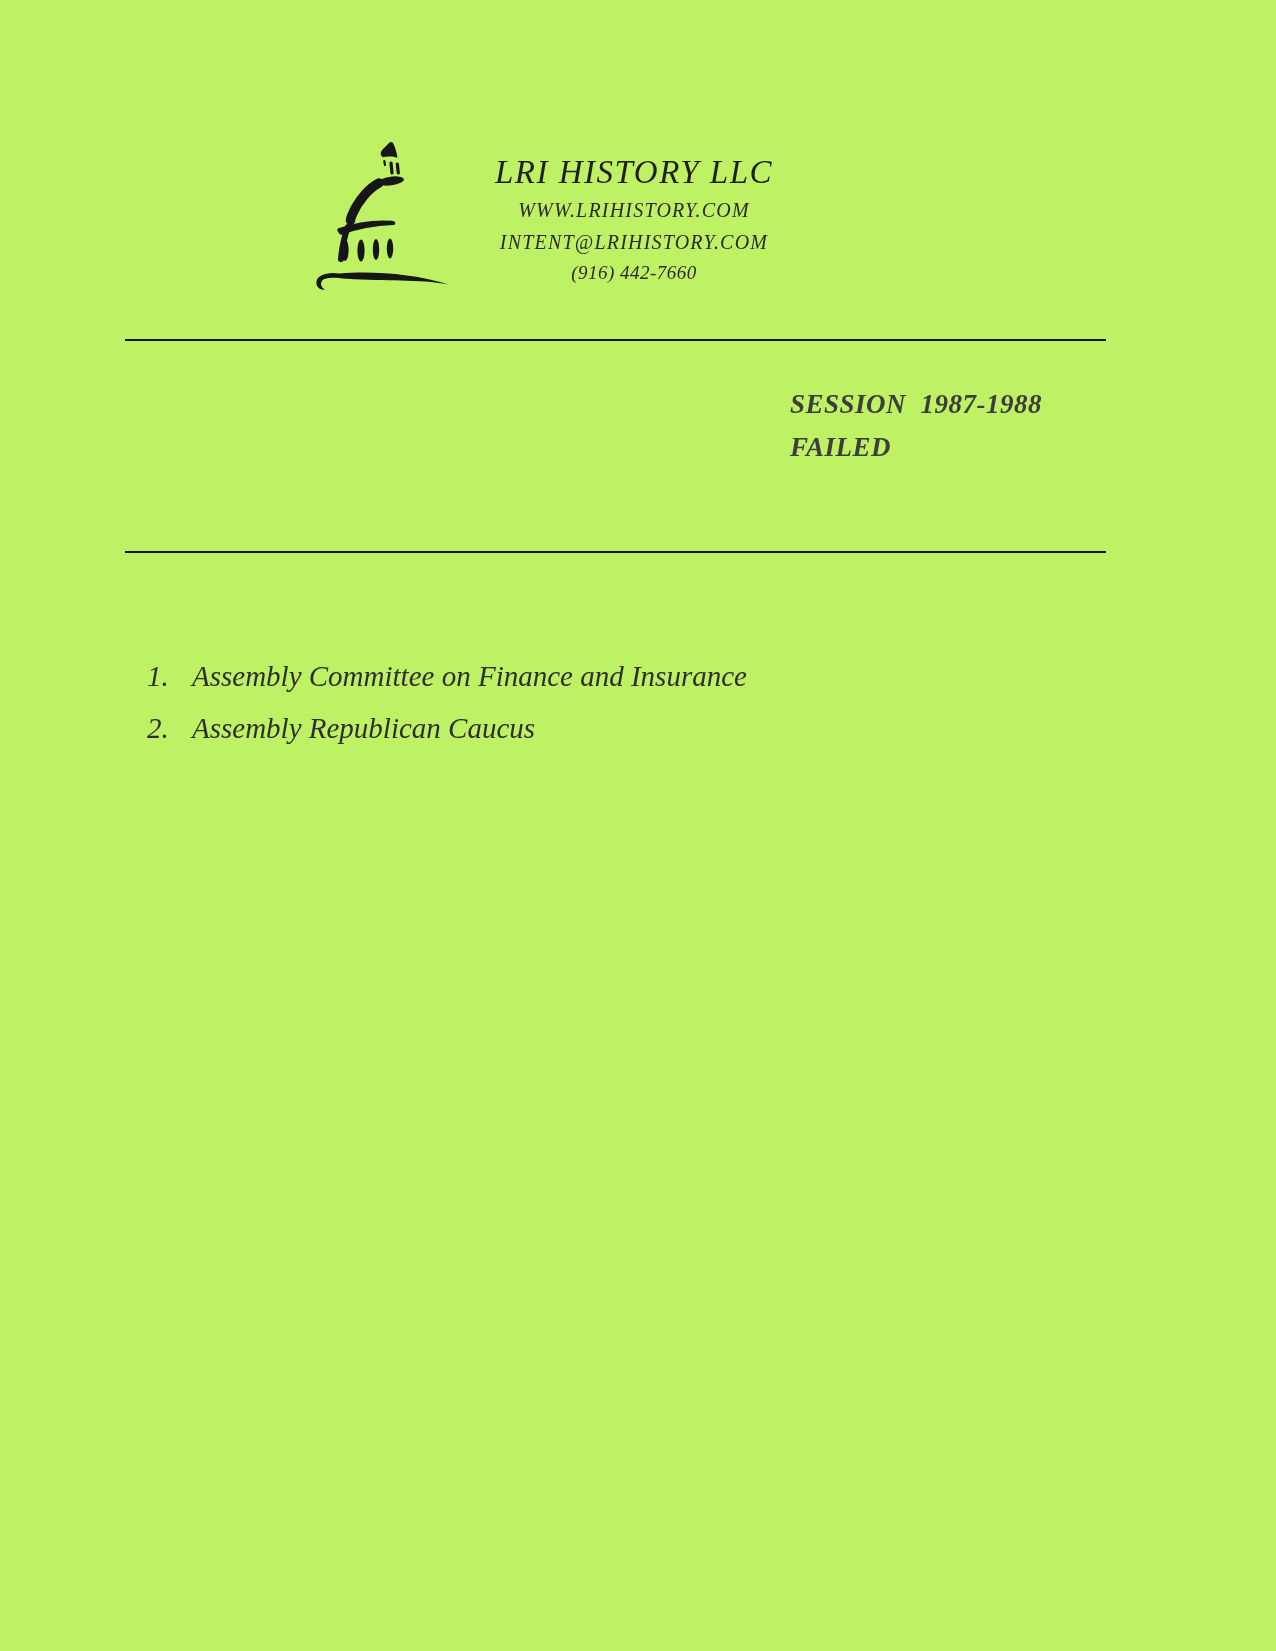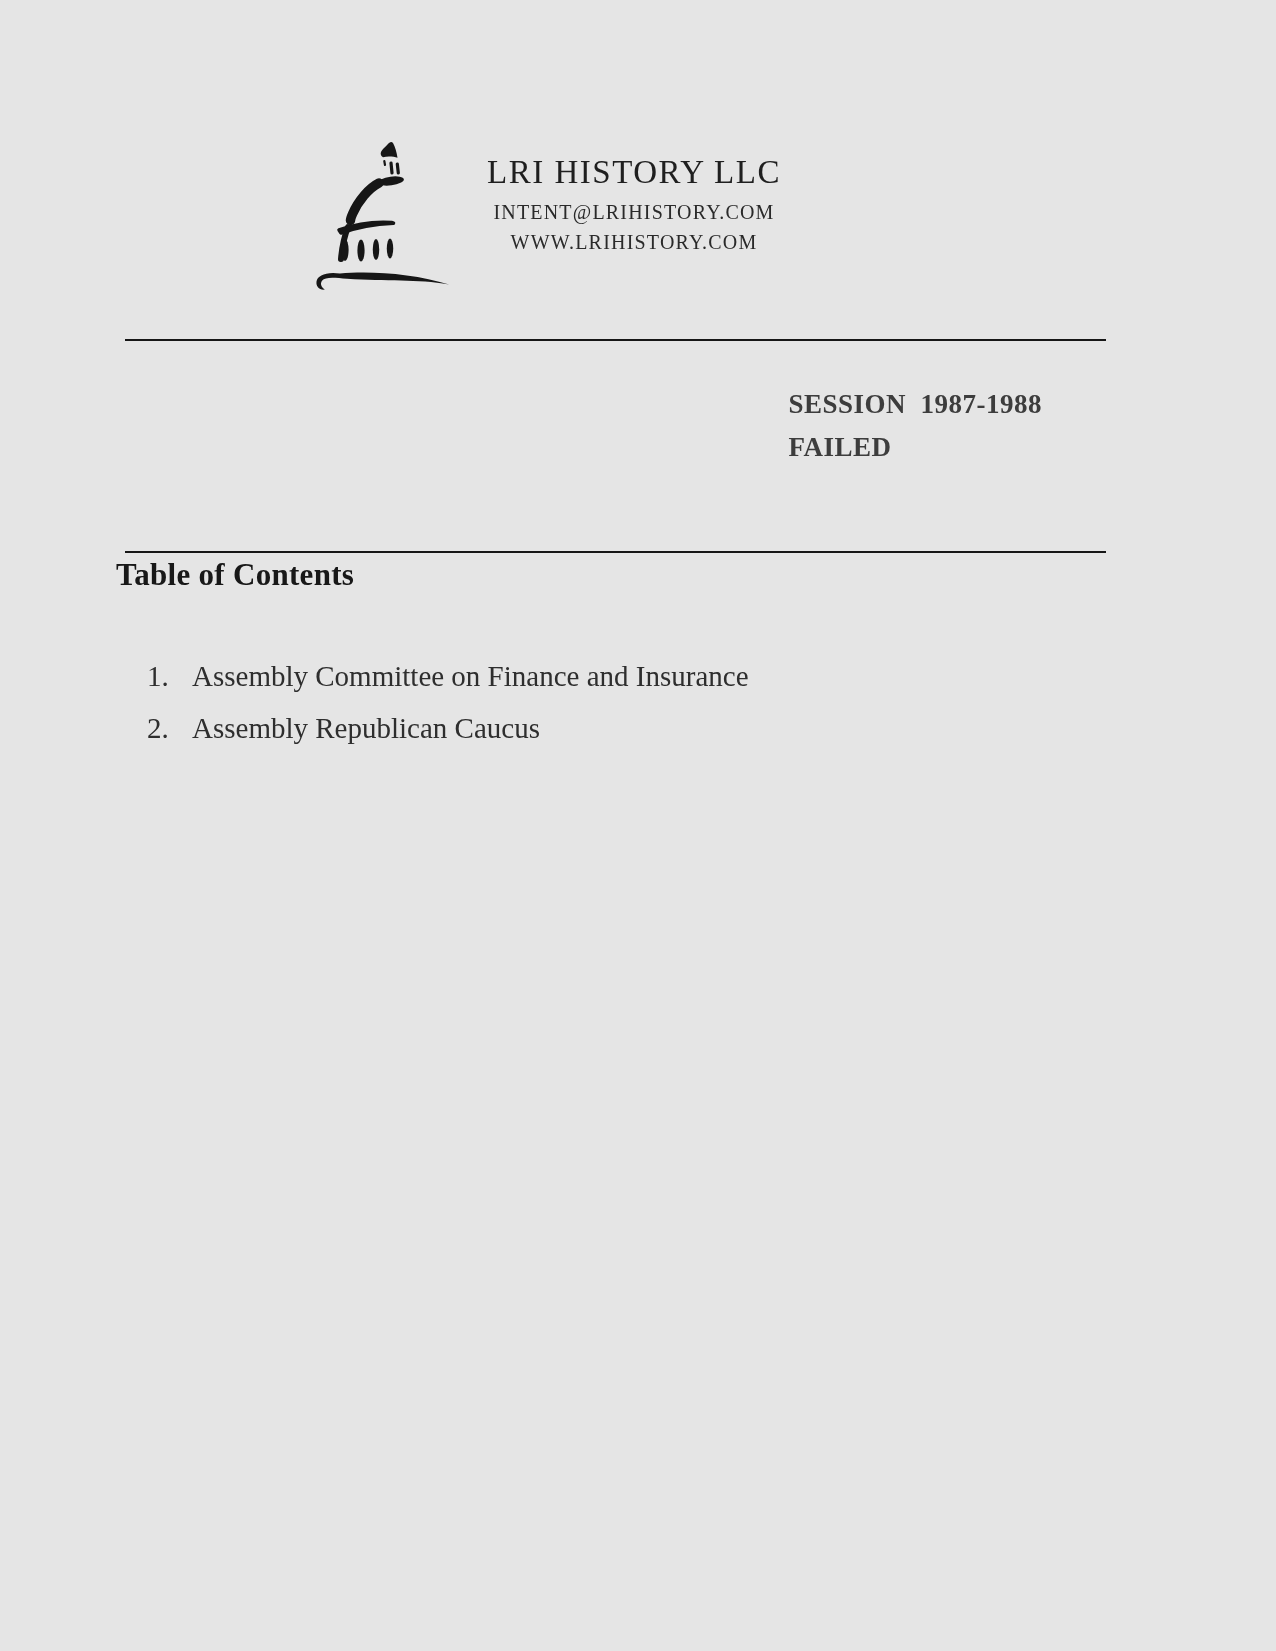--- a/index.html
+++ b/index.html
@@ -11,21 +11,22 @@
     width: 1276px;
     height: 1651px;
     position: relative;
     overflow: hidden;
     font-family: "Liberation Serif", "DejaVu Serif", serif;
     color: #1c1c1c;
   }
   .page {
     position: absolute;
     inset: 0;
-    background: #e5e5e5;
+    background: #bef264;
+    font-style: italic;
   }
 
   
   .logo {
     position: absolute;
     left: 295px;
     top: 130px;
     width: 170px;
     height: 175px;
   }
@@ -147,34 +148,34 @@
     <ellipse cx="81" cy="119.5" rx="3.2" ry="10.5" fill="#161616"></ellipse>
     <ellipse cx="95" cy="118.5" rx="3.2" ry="10" fill="#161616"></ellipse>
 
     <path d="M45,143.5 C31,141.5 22.5,145.5 21.5,151.5 C20.8,156.5 24.5,160.5 30,159.5
              C26.5,157.5 24.8,154 27,150.8 C30.5,146.5 40,147.8 52,148.8
              C92,151.5 122,149 154,154.5 C120,143.5 74,140.5 45,143.5 Z" fill="#161616"></path>
   </svg>
 
   <div class="header-text">
     <div class="company-name">LRI HISTORY LLC</div>
+    <div class="contact-line www">WWW.LRIHISTORY.COM</div>
     <div class="contact-line">INTENT@LRIHISTORY.COM</div>
-    <div class="contact-line www">WWW.LRIHISTORY.COM</div>
+    <div class="phone-line">(916) 442-7660</div>
   </div>
 
   <div class="rule top"></div>
 
   <div class="session-block">
     <div class="line">SESSION  1987-1988</div>
     <div class="line">FAILED</div>
   </div>
 
   <div class="rule bottom"></div>
 
-  <div class="toc-title">Table of Contents</div>
 
   <div class="toc-list">
     <div class="toc-row">
       <span class="toc-num">1.</span>
       <span class="toc-text">Assembly Committee on Finance and Insurance</span>
     </div>
     <div class="toc-row">
       <span class="toc-num">2.</span>
       <span class="toc-text">Assembly Republican Caucus</span>
     </div>

